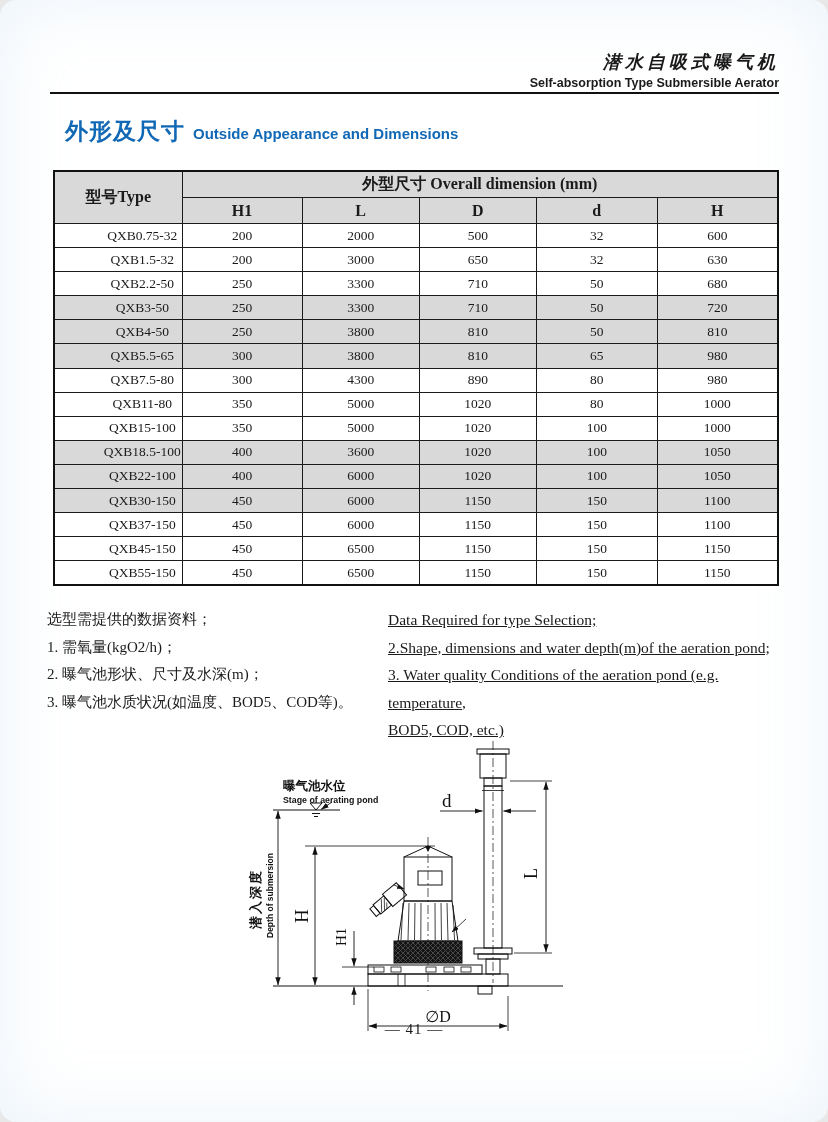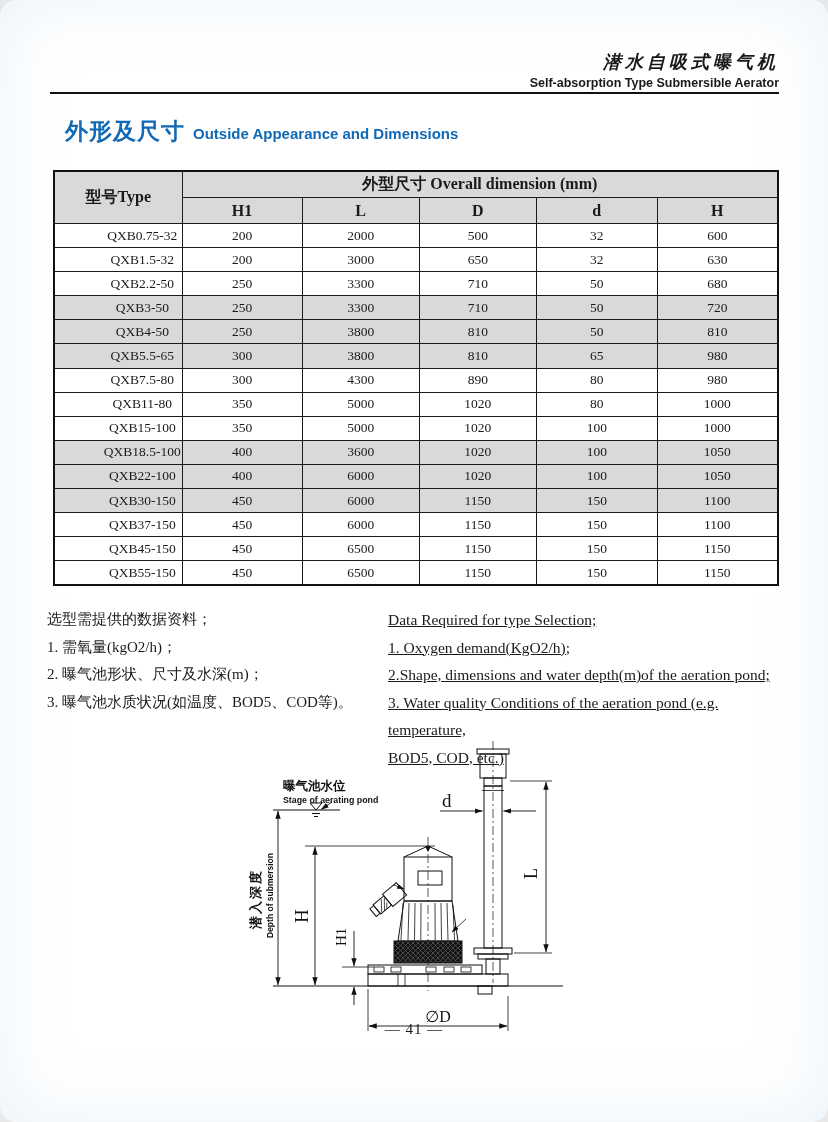--- a/index.html
+++ b/index.html
@@ -202,21 +202,20 @@
   </div>
 
   <div class="notes-cn" id="notes-cn">
       <div class="note-line">选型需提供的数据资料；</div>
       <div class="note-line">1. 需氧量(kgO2/h)；</div>
       <div class="note-line">2. 曝气池形状、尺寸及水深(m)；</div>
       <div class="note-line">3. 曝气池水质状况(如温度、BOD5、COD等)。</div>
     </div>
   <div class="notes-en" id="notes-en">
       <div class="note-line">Data Required for type Selection;</div>
-      <div class="note-line">1. Oxygen demand(KgO2/h);</div>
       <div class="note-line">2.Shape, dimensions and water depth(m)of the aeration pond;</div>
       <div class="note-line">3. Water quality Conditions of the aeration pond (e.g. temperature,</div>
       <div class="note-line">BOD5, COD, etc.)</div>
     </div>
 
   <svg class="diagram" viewBox="0 0 362 312" xmlns="http://www.w3.org/2000/svg">
     <defs>
       <marker id="arr" orient="auto-start-reverse" markerWidth="10" markerHeight="7" refX="8.6" refY="3">
         <path d="M0,0 L9,3 L0,6 z" fill="#111"></path>
       </marker>

